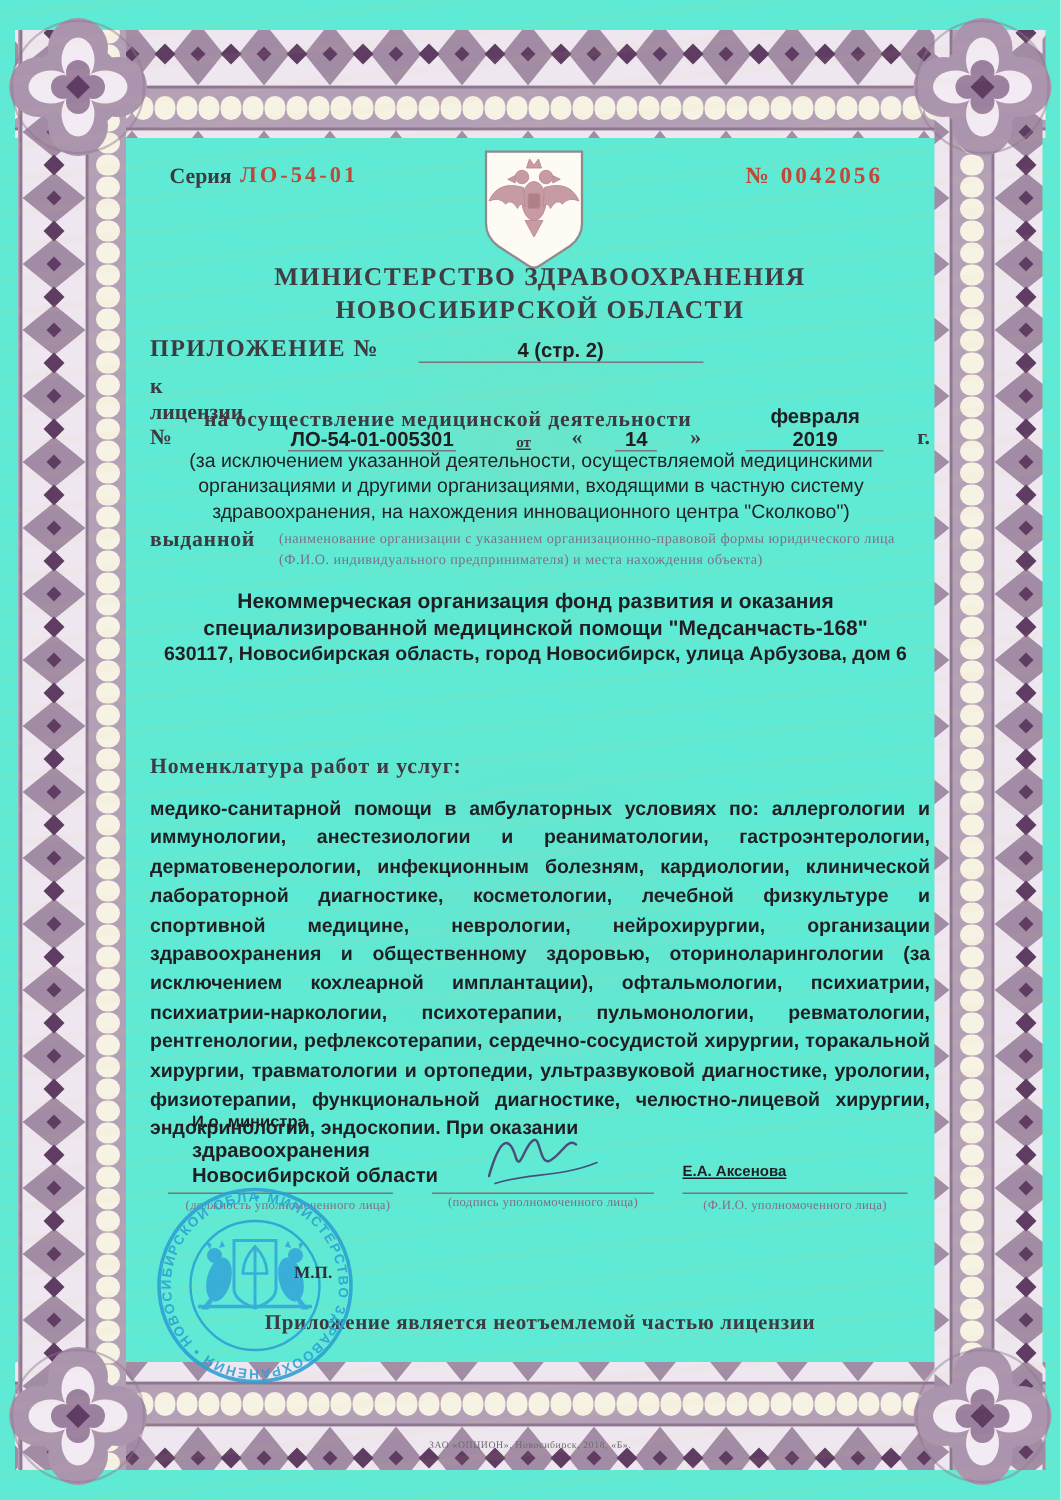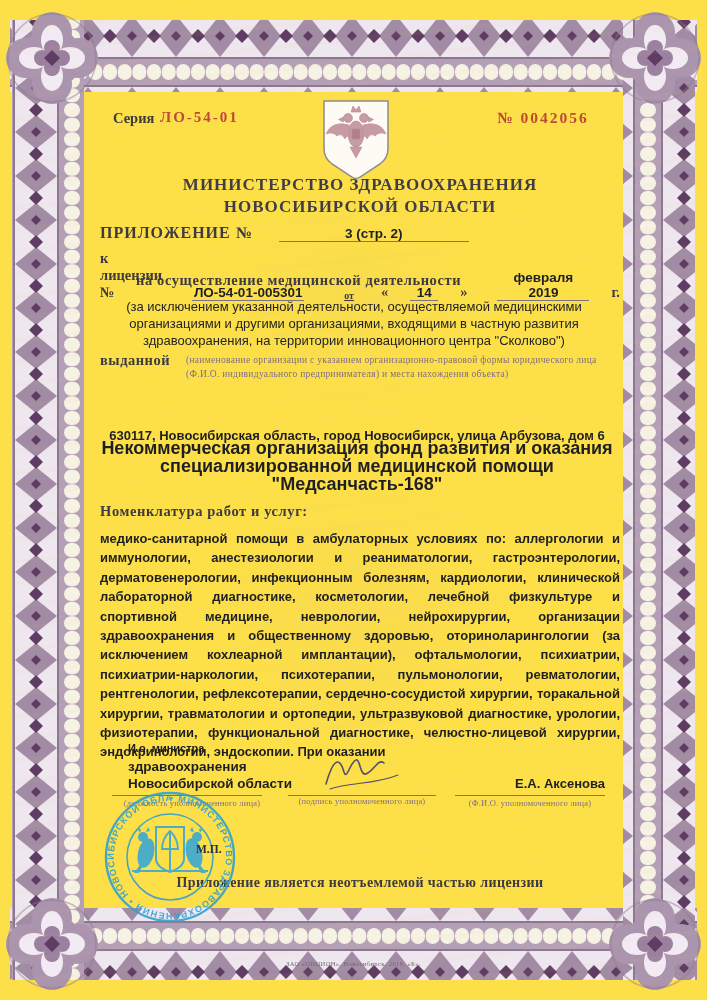--- a/index.html
+++ b/index.html
@@ -1,16 +1,16 @@
 <!DOCTYPE html>
 <html><head>
 <meta charset="utf-8">
 <style>
   html,body{margin:0;padding:0;background:#fdfcf8;}
-  .doc{position:relative;width:707px;height:1000px;background:#fde047;overflow:hidden;
+  .doc{position:relative;width:707px;height:1000px;background:#5eead4;overflow:hidden;
        font-family:"Liberation Sans",sans-serif;}
   .doc::after{content:"";position:absolute;inset:0;pointer-events:none;
        background:
          radial-gradient(circle 180px at 350px 300px, rgba(214,186,120,0.10), rgba(214,186,120,0) 70%),
          radial-gradient(circle 220px at 360px 620px, rgba(206,160,150,0.08), rgba(206,160,150,0) 70%),
          repeating-linear-gradient(-6deg, rgba(222,196,140,0.05) 0 5px, rgba(255,255,255,0) 5px 22px);}
   .abs{position:absolute;}
   .serifb{font-family:"Liberation Serif",serif;font-weight:bold;color:#3e3a41;}
   .sansb{font-family:"Liberation Sans",sans-serif;font-weight:bold;color:#1f1f23;}
   .accent{color:#bf4936;}
@@ -116,42 +116,42 @@
         <path d="M32,49 h12 l-6,11 z"></path>
         <rect x="34" y="31" width="8" height="10" rx="1.5" fill="#b07f88"></rect>
       </g>
     </svg>
 
     <div class="abs serifb title" style="left:100px;top:174px;width:520px;">МИНИСТЕРСТВО ЗДРАВООХРАНЕНИЯ</div>
     <div class="abs serifb title" style="left:100px;top:196px;width:520px;">НОВОСИБИРСКОЙ ОБЛАСТИ</div>
 
     <div class="row" style="top:224px;">
       <span class="serifb" style="font-size:16px;letter-spacing:1px;">ПРИЛОЖЕНИЕ №</span>
-      <span class="fill" style="width:190px;margin-left:26px;font-size:13.5px;">3 (стр. 2)</span>
+      <span class="fill" style="width:190px;margin-left:26px;font-size:13.5px;">4 (стр. 2)</span>
     </div>
 
     <div class="row" style="top:250px;gap:22px;">
       <span class="serifb" style="font-size:14.5px;">к лицензии №</span>
       <span class="fill" style="width:168px;margin-left:8px;font-size:13.5px;">ЛО-54-01-005301</span>
       <span class="serifb" style="font-size:10px;margin-left:18px;text-decoration:underline;">от</span>
       <span class="serifb" style="font-size:14.5px;margin-left:5px;">«</span>
       <span class="fill" style="width:42px;font-size:13.5px;">14</span>
       <span class="serifb" style="font-size:14.5px;">»</span>
       <span class="fill" style="width:138px;margin-left:8px;font-size:13.5px;">февраля 2019</span>
       <span class="serifb" style="font-size:14.5px;margin-left:auto;">г.</span>
     </div>
 
     <div class="abs serifb" style="left:100px;top:272px;font-size:14.5px;letter-spacing:.6px;margin-left:36px;">на осуществление медицинской деятельности</div>
 
-    <div class="abs para" style="left:115px;top:298px;width:478px;text-align:center;font-size:13px;line-height:17px;">(за исключением указанной деятельности, осуществляемой медицинскими организациями и другими организациями, входящими в частную развития здравоохранения, на территории инновационного центра "Сколково")</div>
+    <div class="abs para" style="left:115px;top:298px;width:478px;text-align:center;font-size:13px;line-height:17px;">(за исключением указанной деятельности, осуществляемой медицинскими организациями и другими организациями, входящими в частную систему здравоохранения, на нахождения инновационного центра "Сколково")</div>
 
     <div class="abs serifb" style="left:100px;top:352px;font-size:14.5px;letter-spacing:.5px;">выданной</div>
     <div class="abs note" style="left:186px;top:353px;width:432px;line-height:14px;">(наименование организации с указанием организационно-правовой формы юридического лица (Ф.И.О. индивидуального предпринимателя) и места нахождения объекта)</div>
 
-    <div class="abs sansb" style="left:95px;top:391px;width:524px;text-align:center;font-size:18px;line-height:18px;margin-top:48px;">Некоммерческая организация фонд развития и оказания специализированной медицинской помощи "Медсанчасть-168"</div>
+    <div class="abs sansb" style="left:95px;top:391px;width:524px;text-align:center;font-size:14px;line-height:18px;">Некоммерческая организация фонд развития и оказания специализированной медицинской помощи "Медсанчасть-168"</div>
 
     <div class="abs sansb" style="left:95px;top:428px;width:524px;text-align:center;font-size:13px;white-space:nowrap;">630117, Новосибирская область, город Новосибирск, улица Арбузова, дом 6</div>
 
     <div class="abs serifb" style="left:100px;top:503px;font-size:14.5px;letter-spacing:.6px;">Номенклатура работ и услуг:</div>
 
     <div class="abs sansb" style="left:100px;top:529px;width:520px;font-size:13px;line-height:19.4px;text-align:justify;text-align-last:left;">медико-санитарной помощи в амбулаторных условиях по: аллергологии и иммунологии, анестезиологии и реаниматологии, гастроэнтерологии, дерматовенерологии, инфекционным болезням, кардиологии, клинической лабораторной диагностике, косметологии, лечебной физкультуре и спортивной медицине, неврологии, нейрохирургии, организации здравоохранения и общественному здоровью, оториноларингологии (за исключением кохлеарной имплантации), офтальмологии, психиатрии, психиатрии-наркологии, психотерапии, пульмонологии, ревматологии, рентгенологии, рефлексотерапии, сердечно-сосудистой хирургии, торакальной хирургии, травматологии и ортопедии, ультразвуковой диагностике, урологии, физиотерапии, функциональной диагностике, челюстно-лицевой хирургии, эндокринологии, эндоскопии. При оказании</div>
 
     <div class="abs sansb" style="left:128px;top:742px;font-size:11px;">И.о. министра</div>
     <div class="abs sansb" style="left:128px;top:759px;font-size:13.5px;">здравоохранения</div>
     <div class="abs sansb" style="left:128px;top:776px;font-size:13.5px;">Новосибирской области</div>
@@ -160,21 +160,21 @@
 
     <svg class="abs" style="left:318px;top:748px;" width="90" height="48" viewBox="0 0 90 48">
       <g fill="none" stroke="#453f70" stroke-width="1.6" stroke-linecap="round" opacity="0.9">
         <path d="M8,36 C16,8 22,10 26,24 C29,33 32,14 38,12 C42,10 42,28 48,26 C56,23 60,10 66,15"></path>
         <path d="M12,41 C32,34 56,37 80,27" stroke-width="1.1"></path>
       </g>
     </svg>
     <div class="abs sig-line" style="left:288px;top:795px;width:148px;"></div>
     <div class="abs sig-note" style="left:282px;top:796px;width:160px;">(подпись уполномоченного лица)</div>
 
-    <div class="abs sansb" style="left:455px;top:776px;width:150px;text-align:right;font-size:13px;">Е.А. Аксенова</div>
+    <div class="abs sansb" style="left:455px;top:776px;width:150px;text-align:left;font-size:10px;text-decoration:underline;">Е.А. Аксенова</div>
     <div class="abs sig-line" style="left:455px;top:795px;width:150px;"></div>
     <div class="abs sig-note" style="left:450px;top:798px;width:160px;">(Ф.И.О. уполномоченного лица)</div>
 
     <div class="abs serifb footer-line" style="left:100px;top:875px;width:520px;text-align:center;font-size:14px;letter-spacing:.4px;">Приложение является неотъемлемой частью лицензии</div>
 
     <div class="abs" style="left:0;top:960px;width:707px;text-align:center;font-size:6.5px;color:#6a6a72;letter-spacing:.4px;font-family:'Liberation Serif',serif;">ЗАО «ОПЦИОН», Новосибирск, 2018, «Б».</div>
   </div>
 
   <svg class="stamp" style="left:100px;top:787px;" width="140" height="140" viewBox="0 0 140 140">
     <defs>

